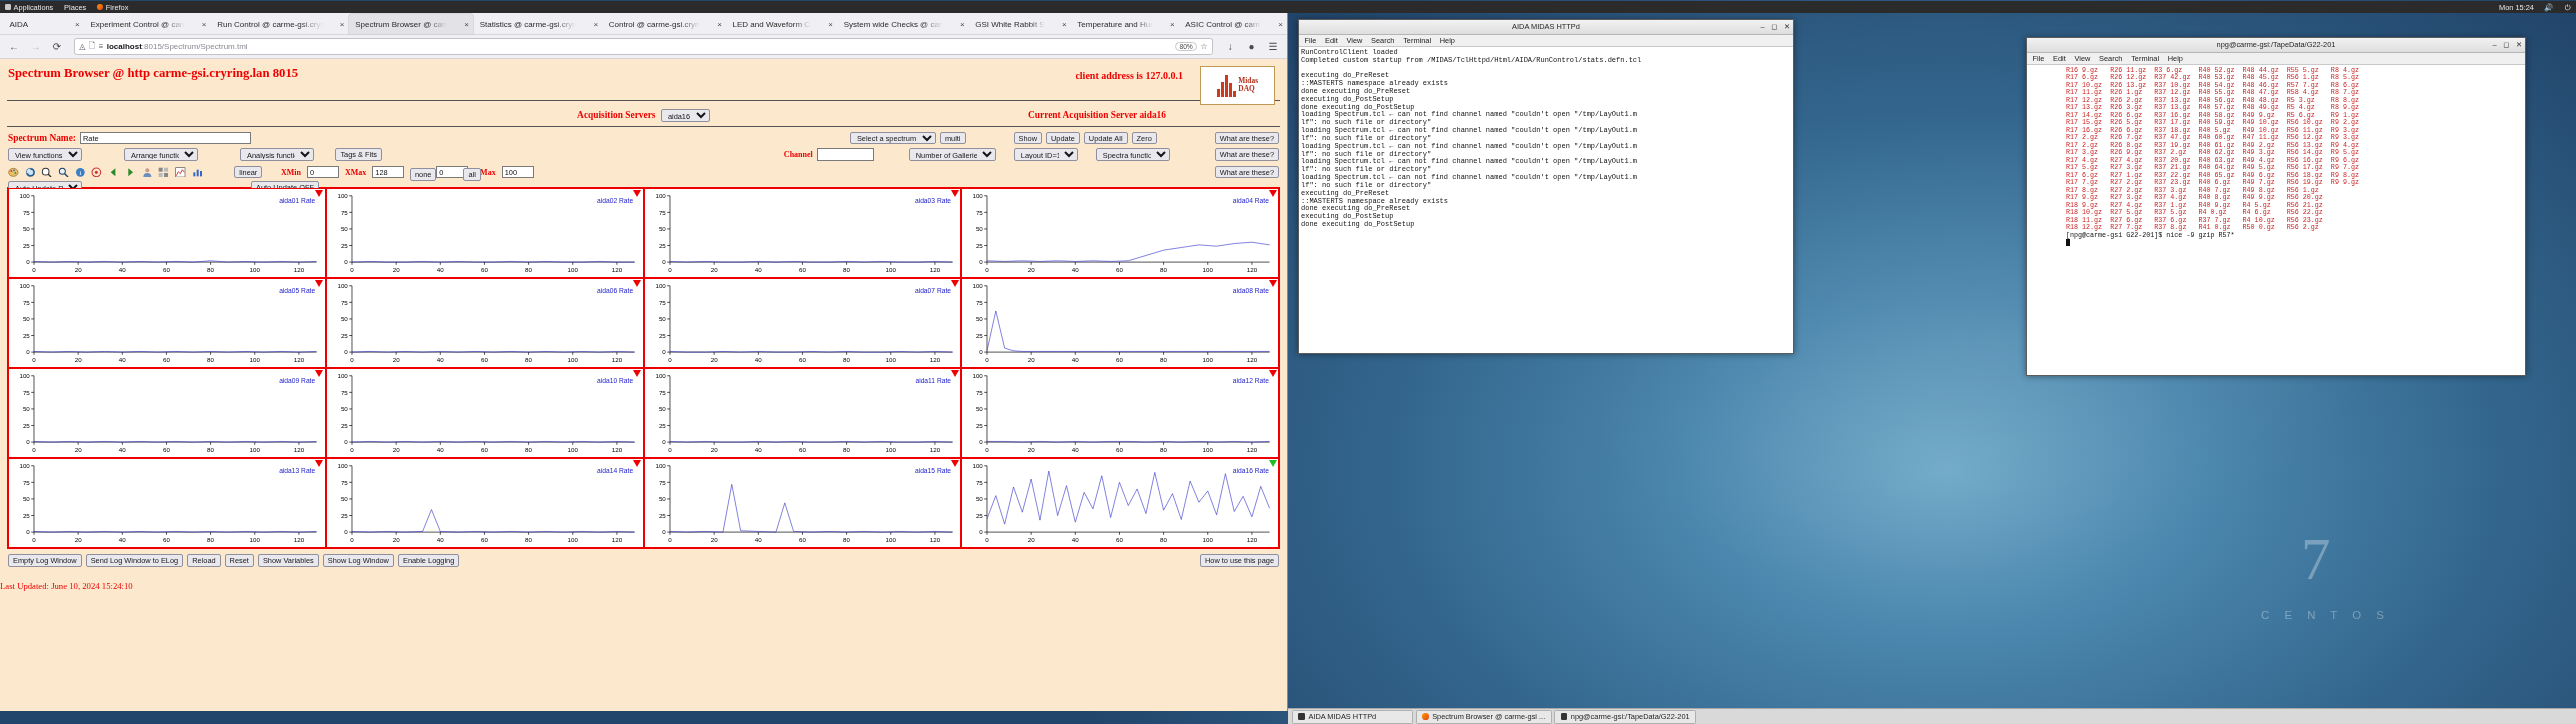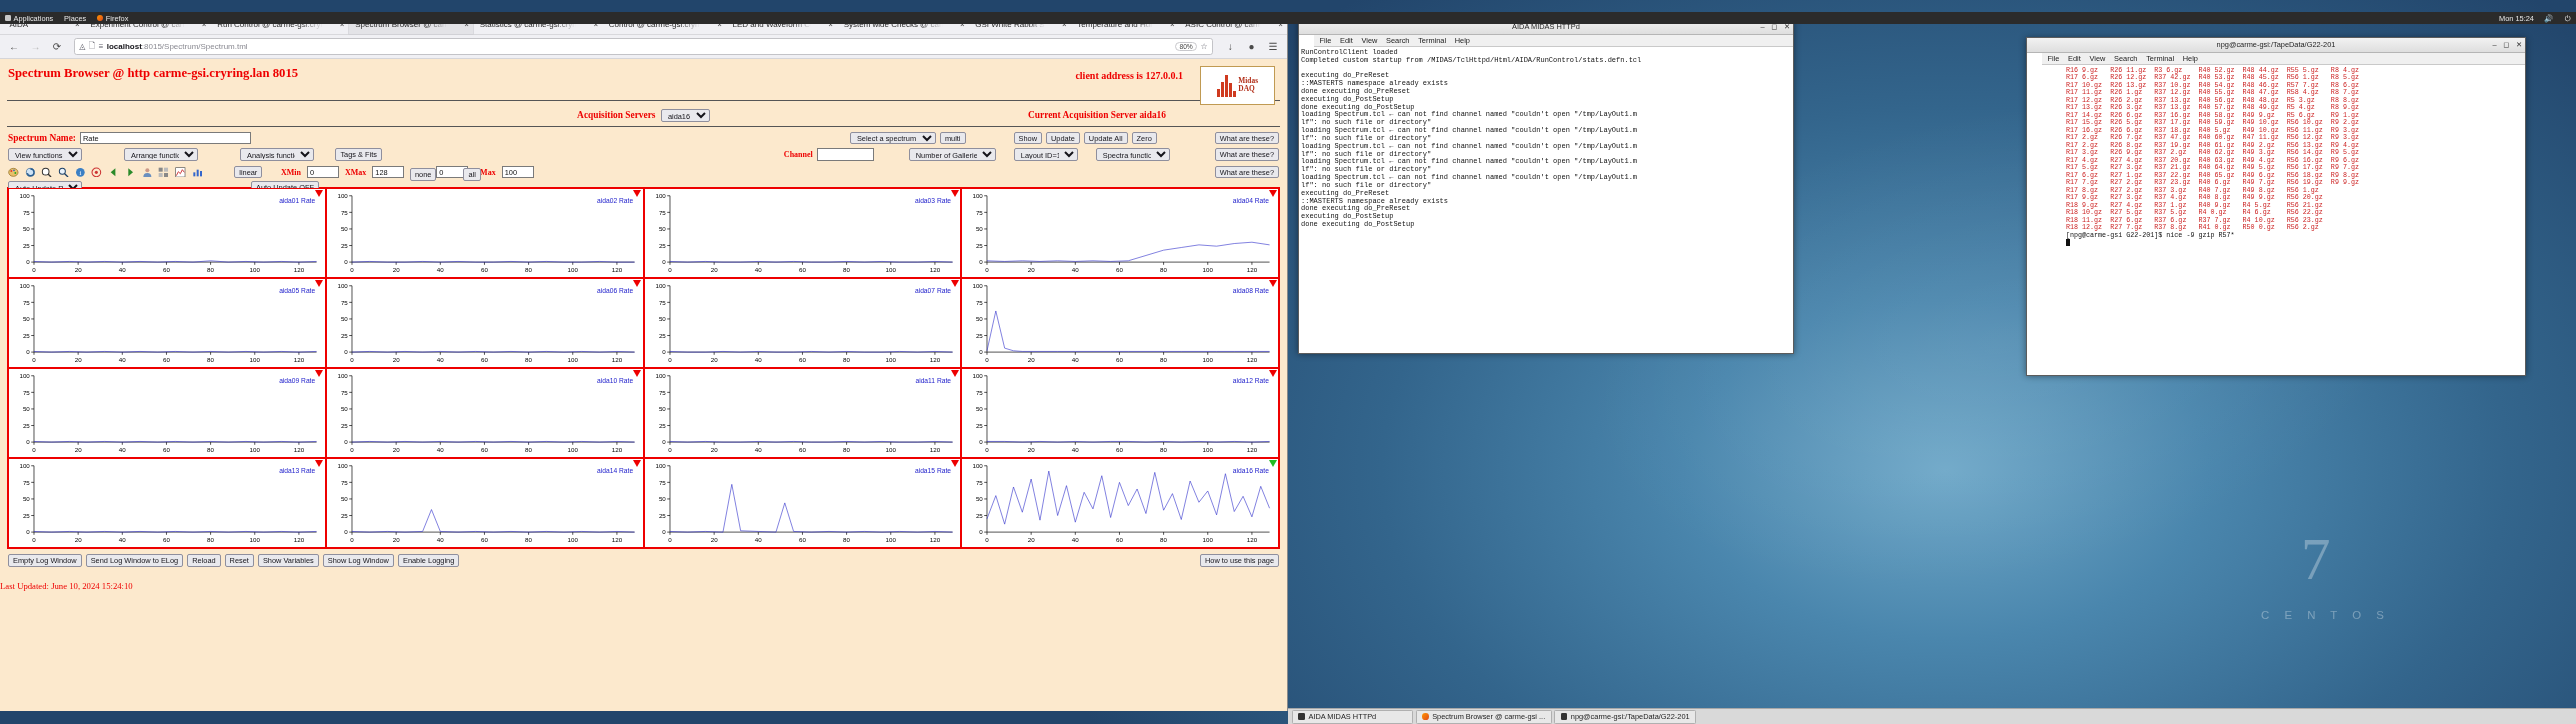--- a/index.html
+++ b/index.html
@@ -29,21 +29,21 @@
     font-size: 59px; line-height: 1; font-weight: 300;
   }
   #centos-text {
     position: absolute; left: 2261px; top: 609px;
     color: rgba(255,255,255,0.33);
     font-size: 11.4px; letter-spacing: 6px;
   }
 
   
   #top-panel {
-    position: absolute; left: 0; top: 12px; width: 2576px; height: 12px;
+    position: absolute; left: 0; top: 1px; width: 2576px; height: 12px;
     background: #2b2b2b; color: #e8e8e8;
     display: flex; align-items: center; font-size: 7.4px;
     z-index: 200;
   }
   #top-panel .pitem { padding: 0 5.4px; display: flex; align-items: center; gap: 2.7px; height: 12px; }
   #top-panel .right { margin-left: auto; display: flex; align-items: center; }
   .ff-dot {
     width: 6px; height: 6px; border-radius: 50%;
     background: linear-gradient(135deg,#ff9500,#e04a1b);
     display: inline-block;
@@ -173,21 +173,21 @@
              box-shadow: 0 1.3px 6.7px rgba(0,0,0,0.45); display:flex; flex-direction:column; }
   .termtitle {
     height: 14.8px; background: linear-gradient(#f2f2f2,#dedede);
     border-bottom: 0.7px solid #b5b5b5;
     display: flex; align-items: center; justify-content: center;
     font-size: 7.4px; color: #1f1f1f; position: relative;
   }
   .termtitle .wbtns { position: absolute; right: 2.7px; display: flex; gap: 6.7px; font-size: 7.4px; color:#333; }
   .termmenu {
     height: 12.7px; background: #f0f0f0; border-bottom: 0.7px solid #c9c9c9;
-    display: flex; align-items: center; gap: 8.7px; padding-left: 5.4px; font-size: 7.4px; color: #202020; margin-left: 15px;
+    display: flex; align-items: center; gap: 8.7px; padding-left: 5.4px; font-size: 7.4px; color: #202020;
   }
   .termbody { flex: 1; background: #fff; overflow: hidden; padding: 1.3px 2px;
               font-family: "Liberation Mono", monospace; }
   .termline { white-space: pre; line-height: 1.12; }
 
   #term-midas { left: 1298px; top: 19px; width: 496px; height: 335px; }
   #term-midas .termbody { font-size: 7px; color: #111; }
 
   #term-tape { left: 2026px; top: 37px; width: 500px; height: 339px; }
   #term-tape .termbody { font-size: 6.7px; color: #cc2222; margin-left: 37px; }

